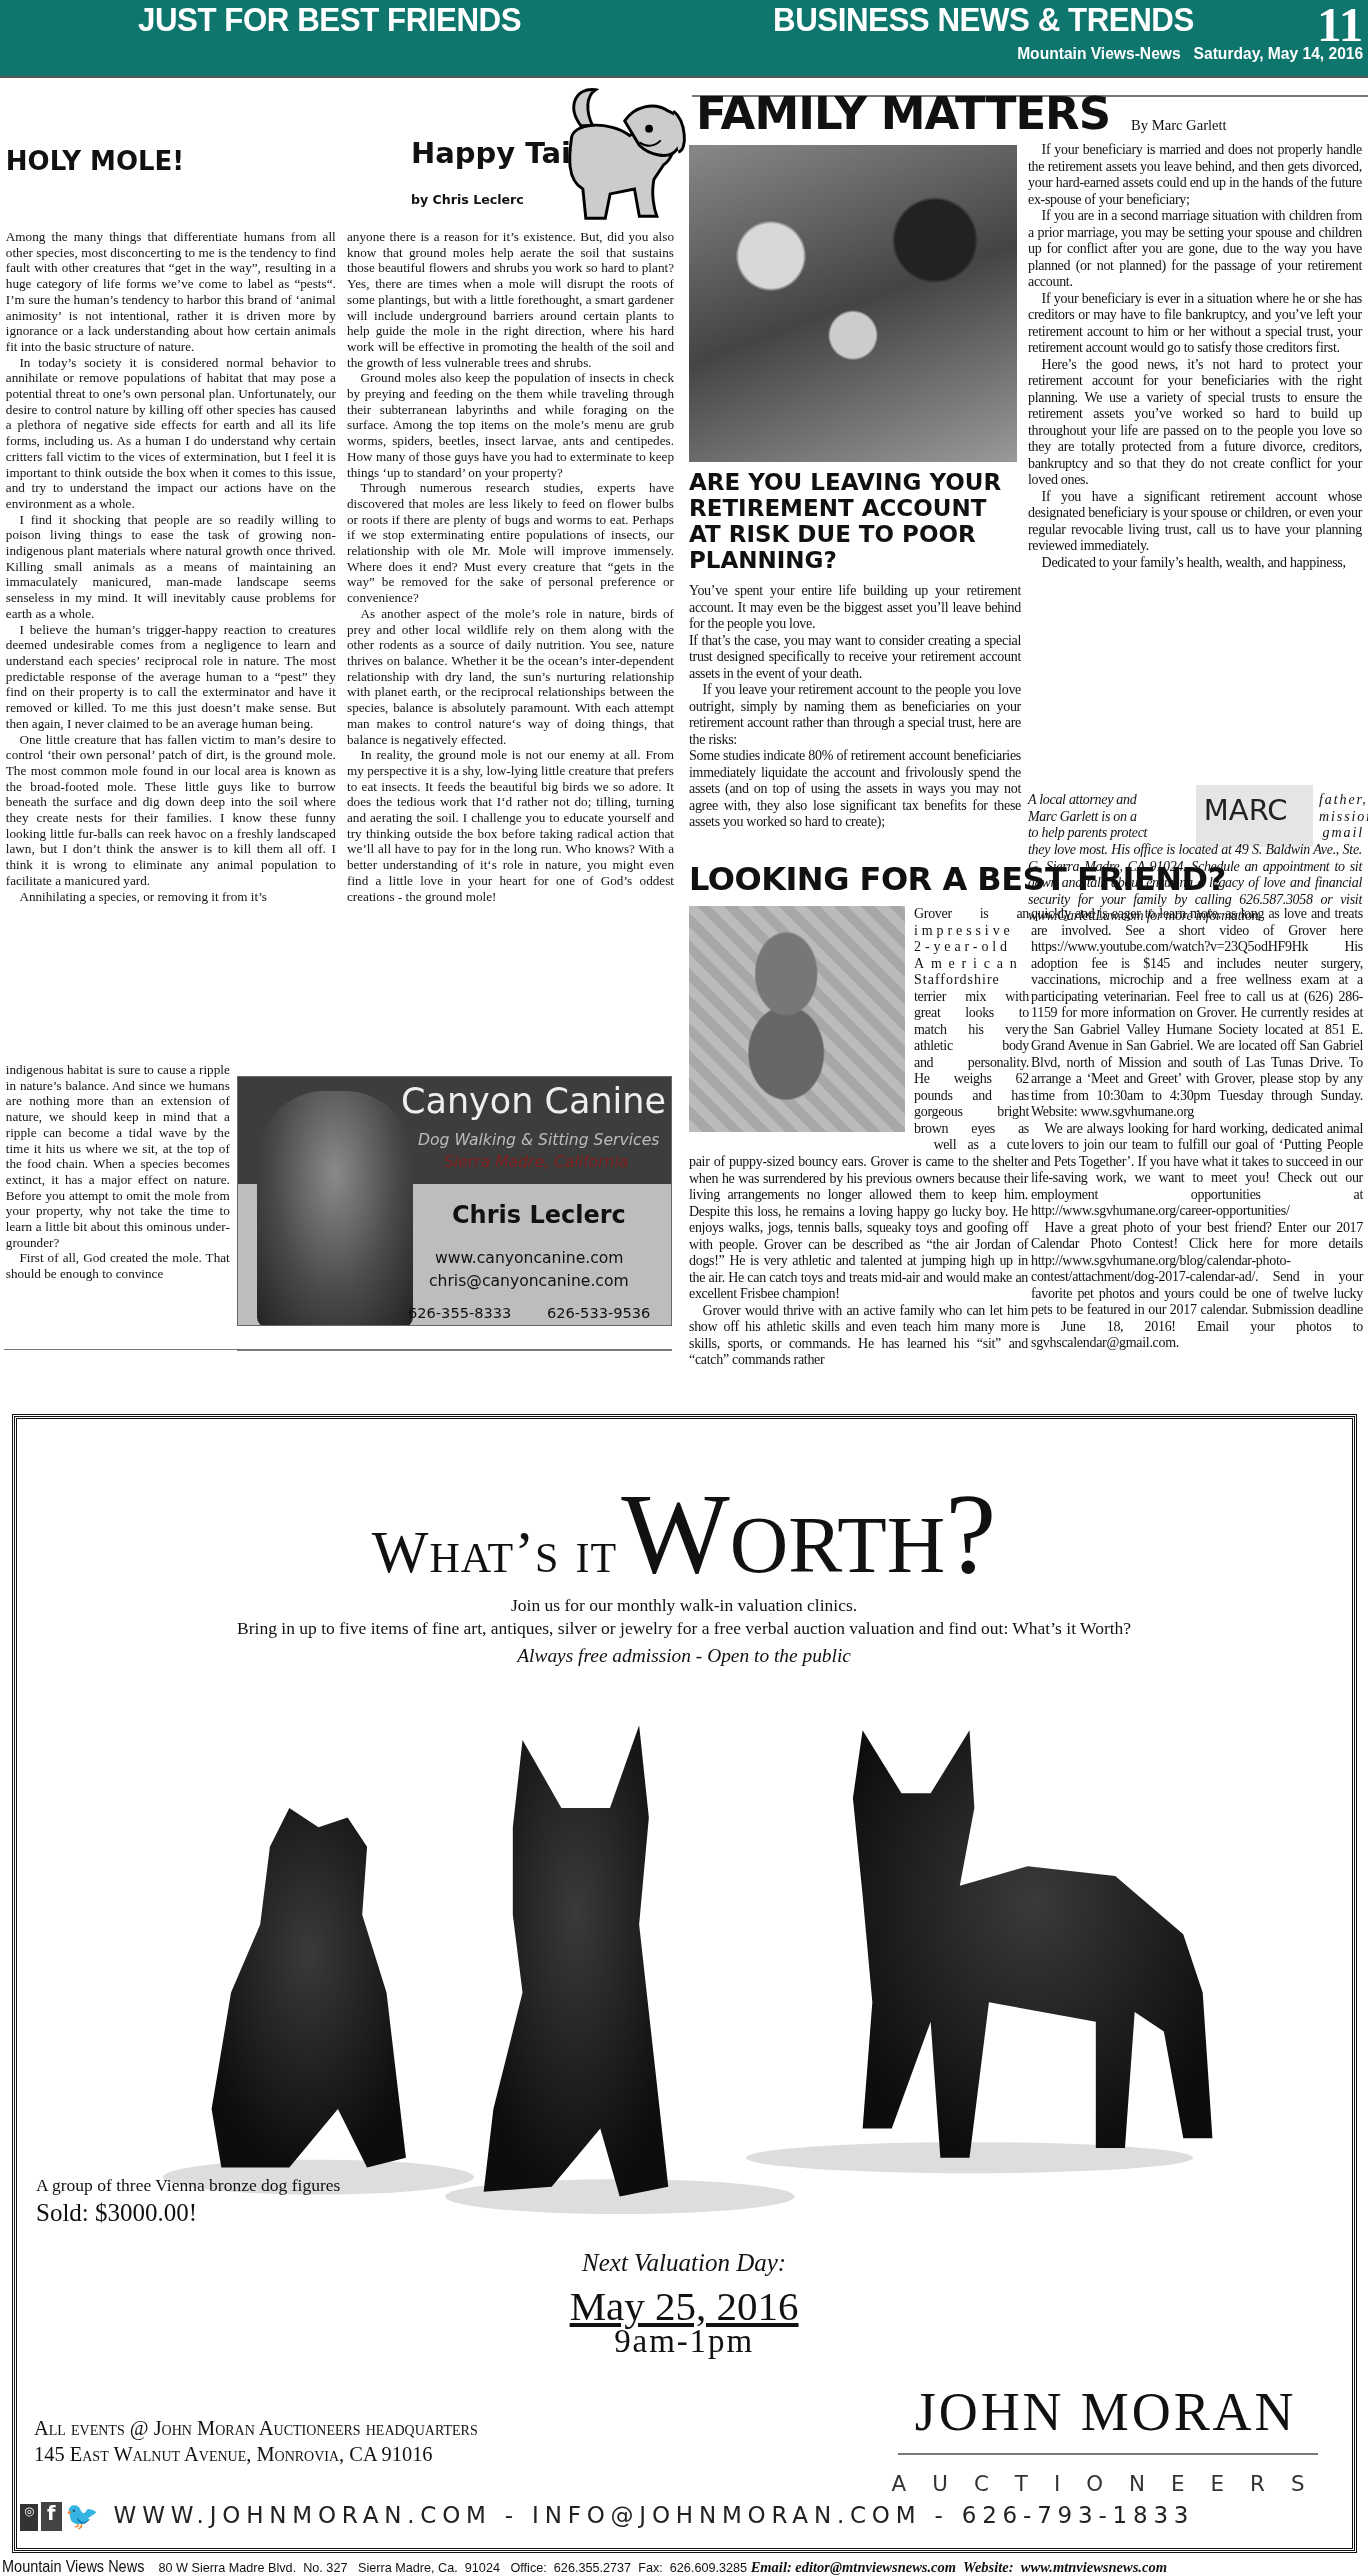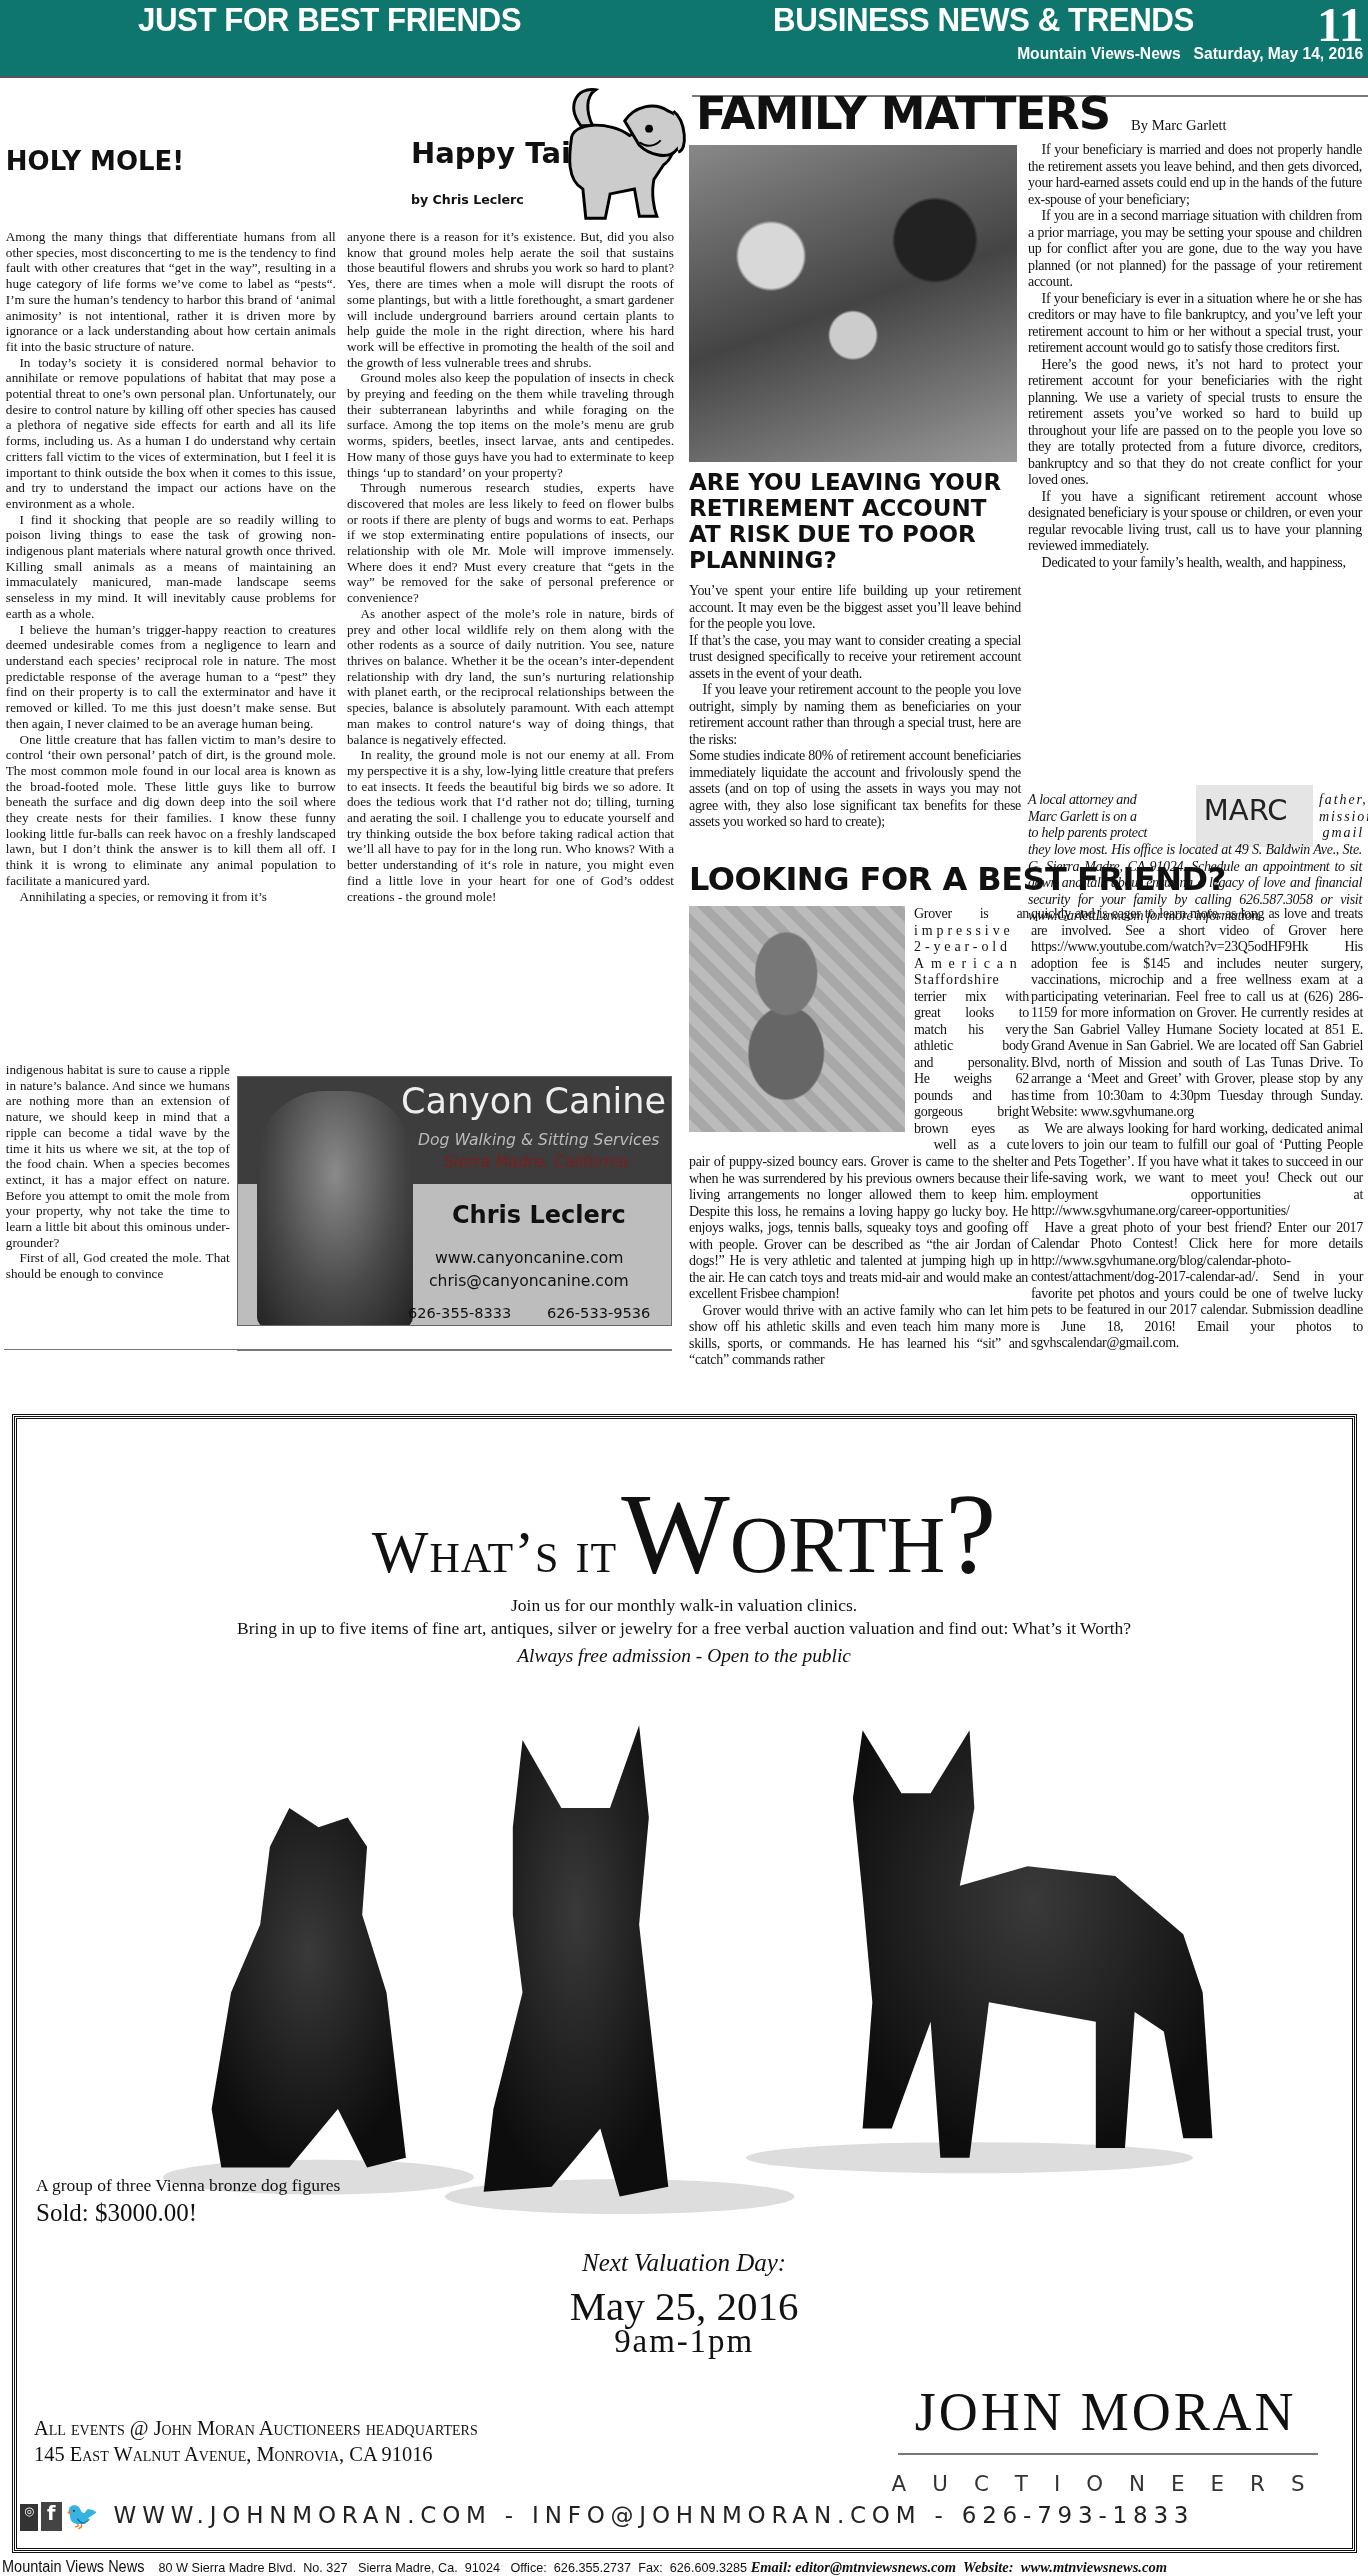--- a/index.html
+++ b/index.html
@@ -170,21 +170,21 @@
       <path d="M180 150 L200 110 L230 130 L260 120 L280 150 L275 220 L300 300 L320 470 L280 480 L250 420 L200 480 L130 480 L120 420 L140 300 L170 230 Z" fill="url(#b)"></path>
       <path d="M430 130 L440 40 L480 110 L530 110 L560 25 L570 120 L560 230 L570 320 L590 500 L540 510 L520 440 L470 500 L400 505 L410 420 L440 300 L430 220 Z" fill="url(#b)"></path>
       <path d="M780 100 L790 30 L830 95 L860 95 L900 30 L905 110 L890 190 L960 170 L1050 180 L1120 240 L1140 300 L1150 450 L1120 450 L1100 340 L1070 320 L1060 460 L1030 460 L1030 330 L920 310 L900 470 L870 470 L860 330 L820 440 L790 440 L800 310 L790 200 Z" fill="url(#b)"></path>
     </svg>
   </div>
 
   <div class="abs serif-ad" style="left:19.4px; top:756px; font-size:17.5px;">A group of three Vienna bronze dog figures</div>
   <div class="abs serif-ad" style="left:19.4px; top:780px; font-size:25px;">Sold: $3000.00!</div>
 
   <div class="abs serif-ad" style="left:0; top:830px; width:100%; text-align:center; font-size:25px; font-style:italic;">Next Valuation Day:</div>
-  <div class="abs serif-ad" style="left:0; top:863px; width:100%; text-align:center; font-size:41px;">May 25, 2016</div>
+  <div class="abs serif-ad" style="left:0; top:863px; width:100%; text-align:center; font-size:41px;text-decoration:underline;">May 25, 2016</div>
   <div class="abs serif-ad" style="left:0; top:904px; width:100%; text-align:center; font-size:33px; letter-spacing:1.9px;">9am-1pm</div>
 
   <div class="abs serif-ad" style="left:17.5px; top:998px; font-size:20.4px; font-variant:small-caps;">All events @ John Moran Auctioneers headquarters</div>
   <div class="abs serif-ad" style="left:17.5px; top:1024px; font-size:20.4px; font-variant:small-caps;">145 East Walnut Avenue, Monrovia, CA 91016</div>
 
   <div class="abs serif-ad" style="left:875px; top:962px; width:428px; text-align:center; font-size:54px; letter-spacing:2.9px;">JOHN MORAN</div>
   <div class="abs" style="left:881px; top:1034px; width:420px; height:1.9px; background:#777;"></div>
   <div class="abs" style="left:875px; top:1052px; width:428px; text-align:center; font-family:'DejaVu Sans',sans-serif; font-size:21.4px; letter-spacing:26px; color:#333;">AUCTIONEERS</div>
 
   <div class="abs" style="left:3.9px; top:1085px; width:17.5px; height:27px; background:#333; color:#fff; font-size:11.7px; text-align:center;">◎</div>

